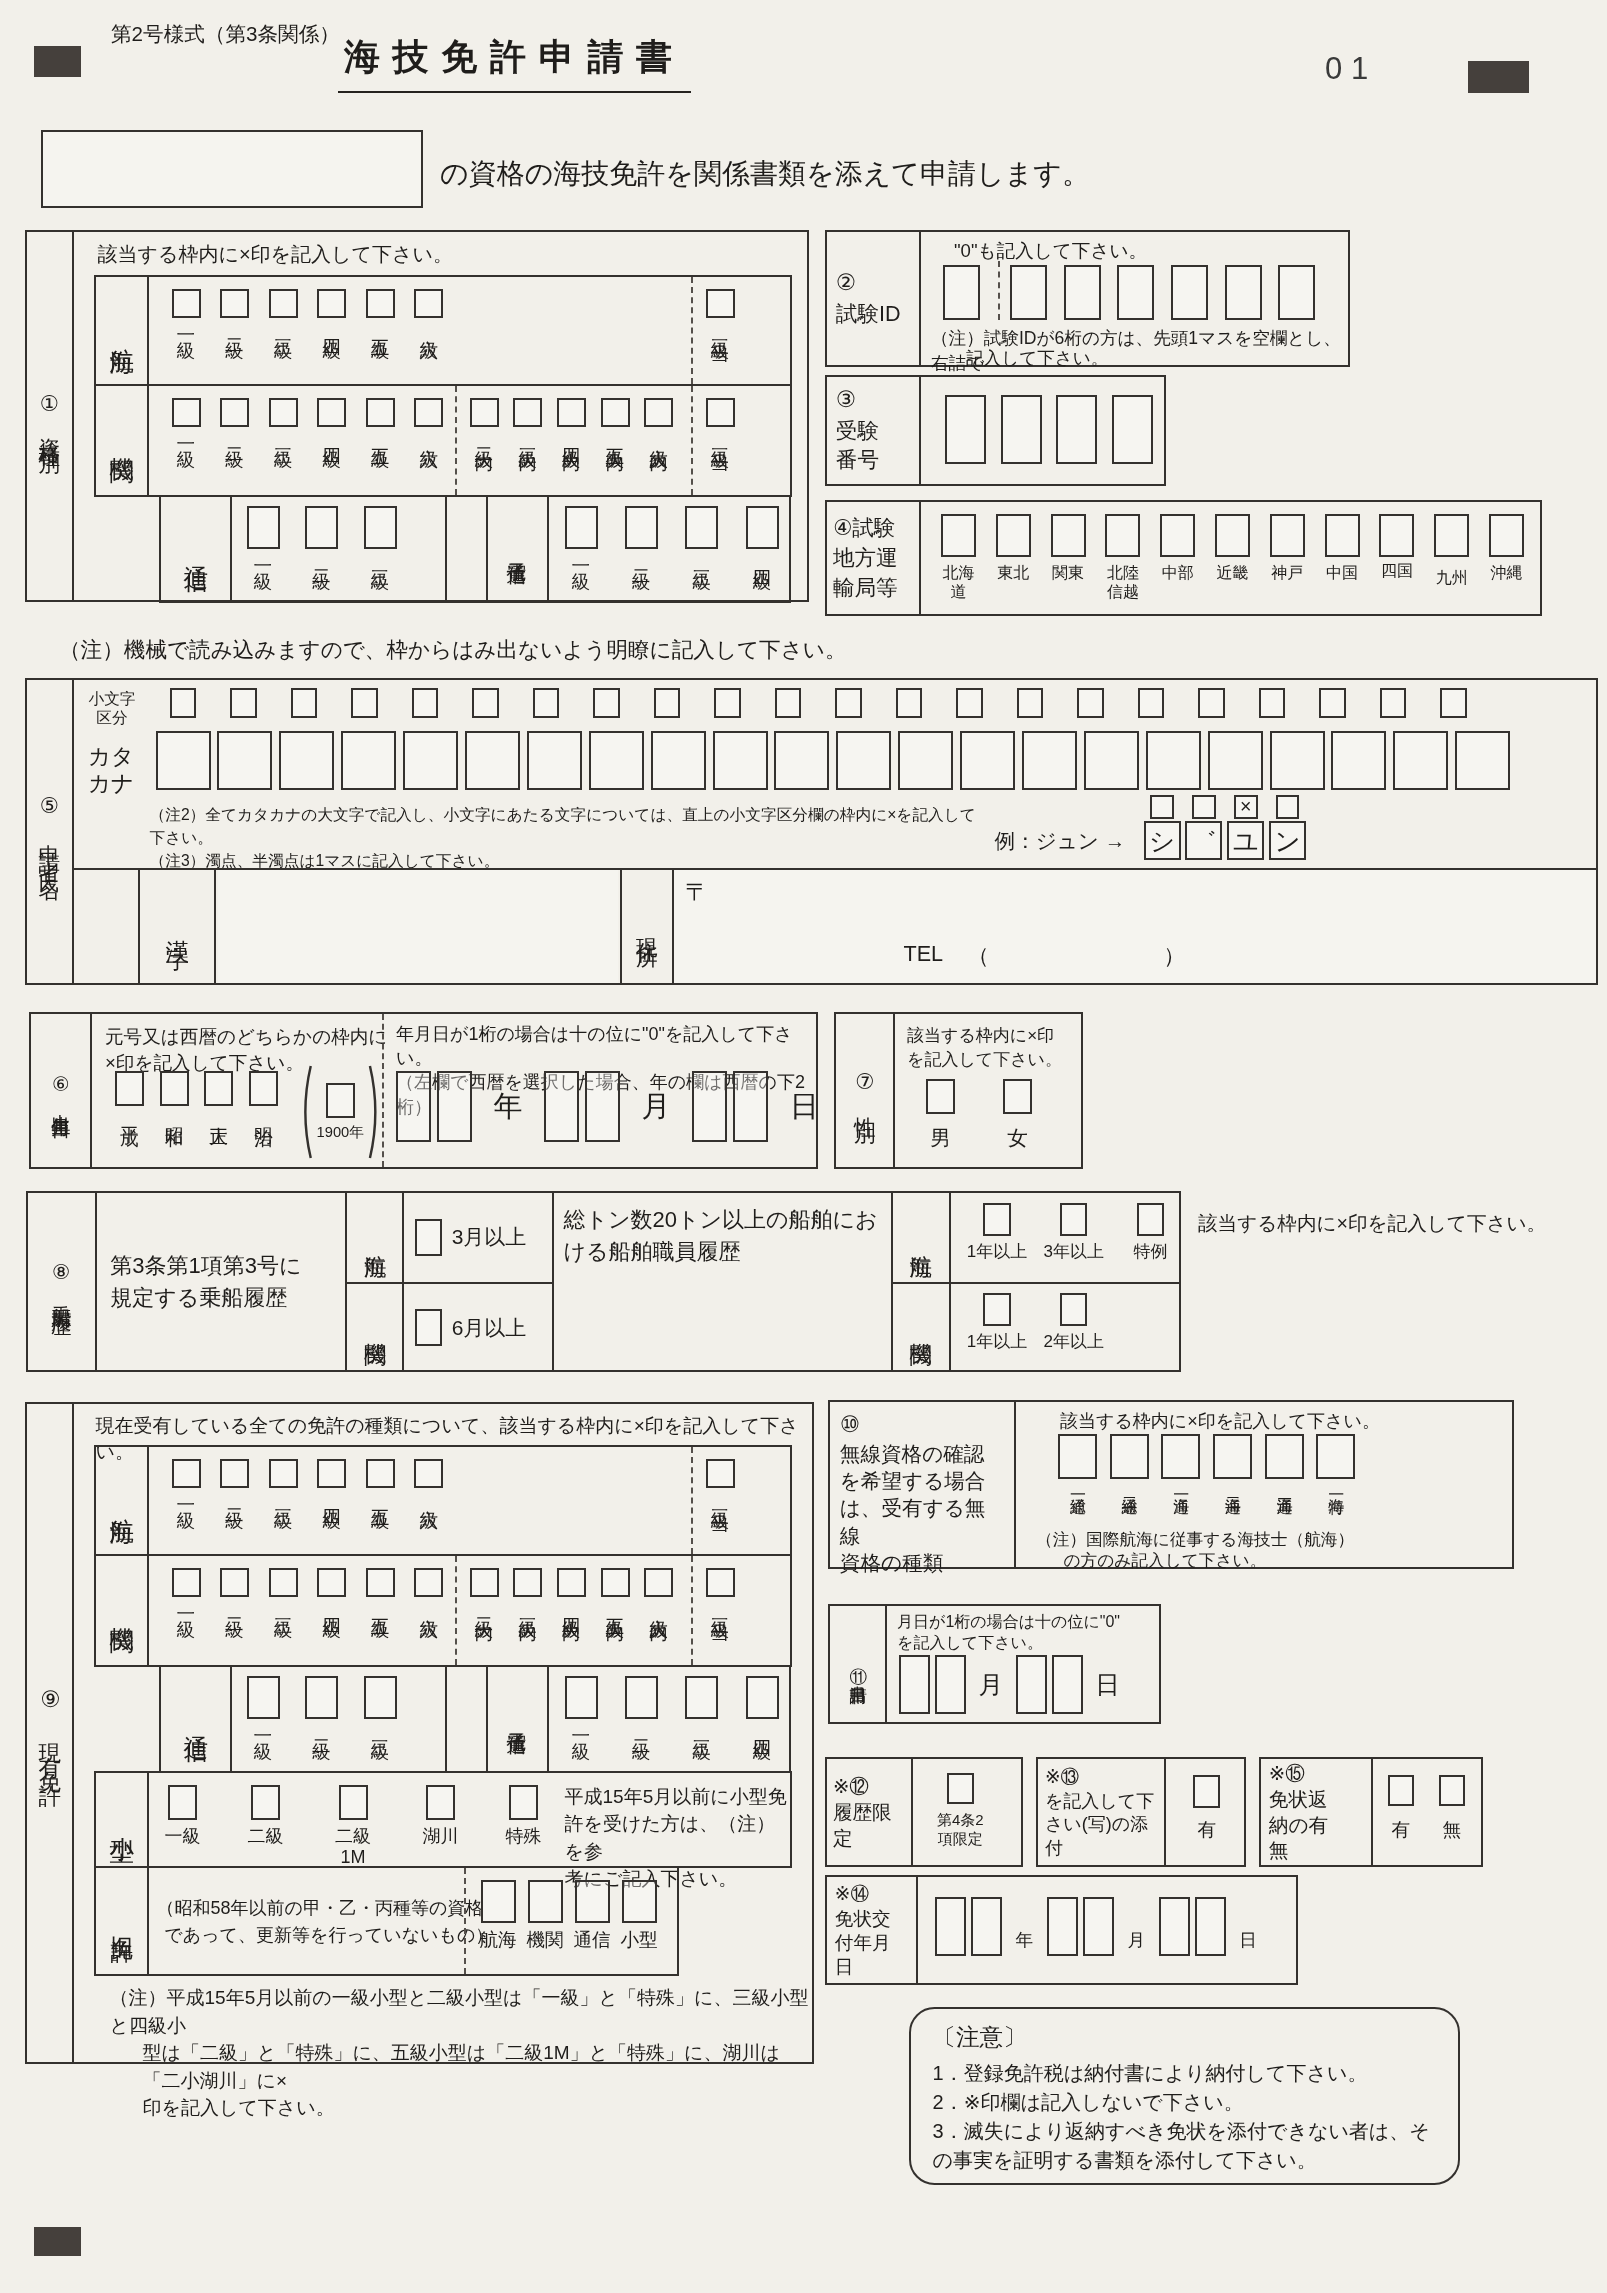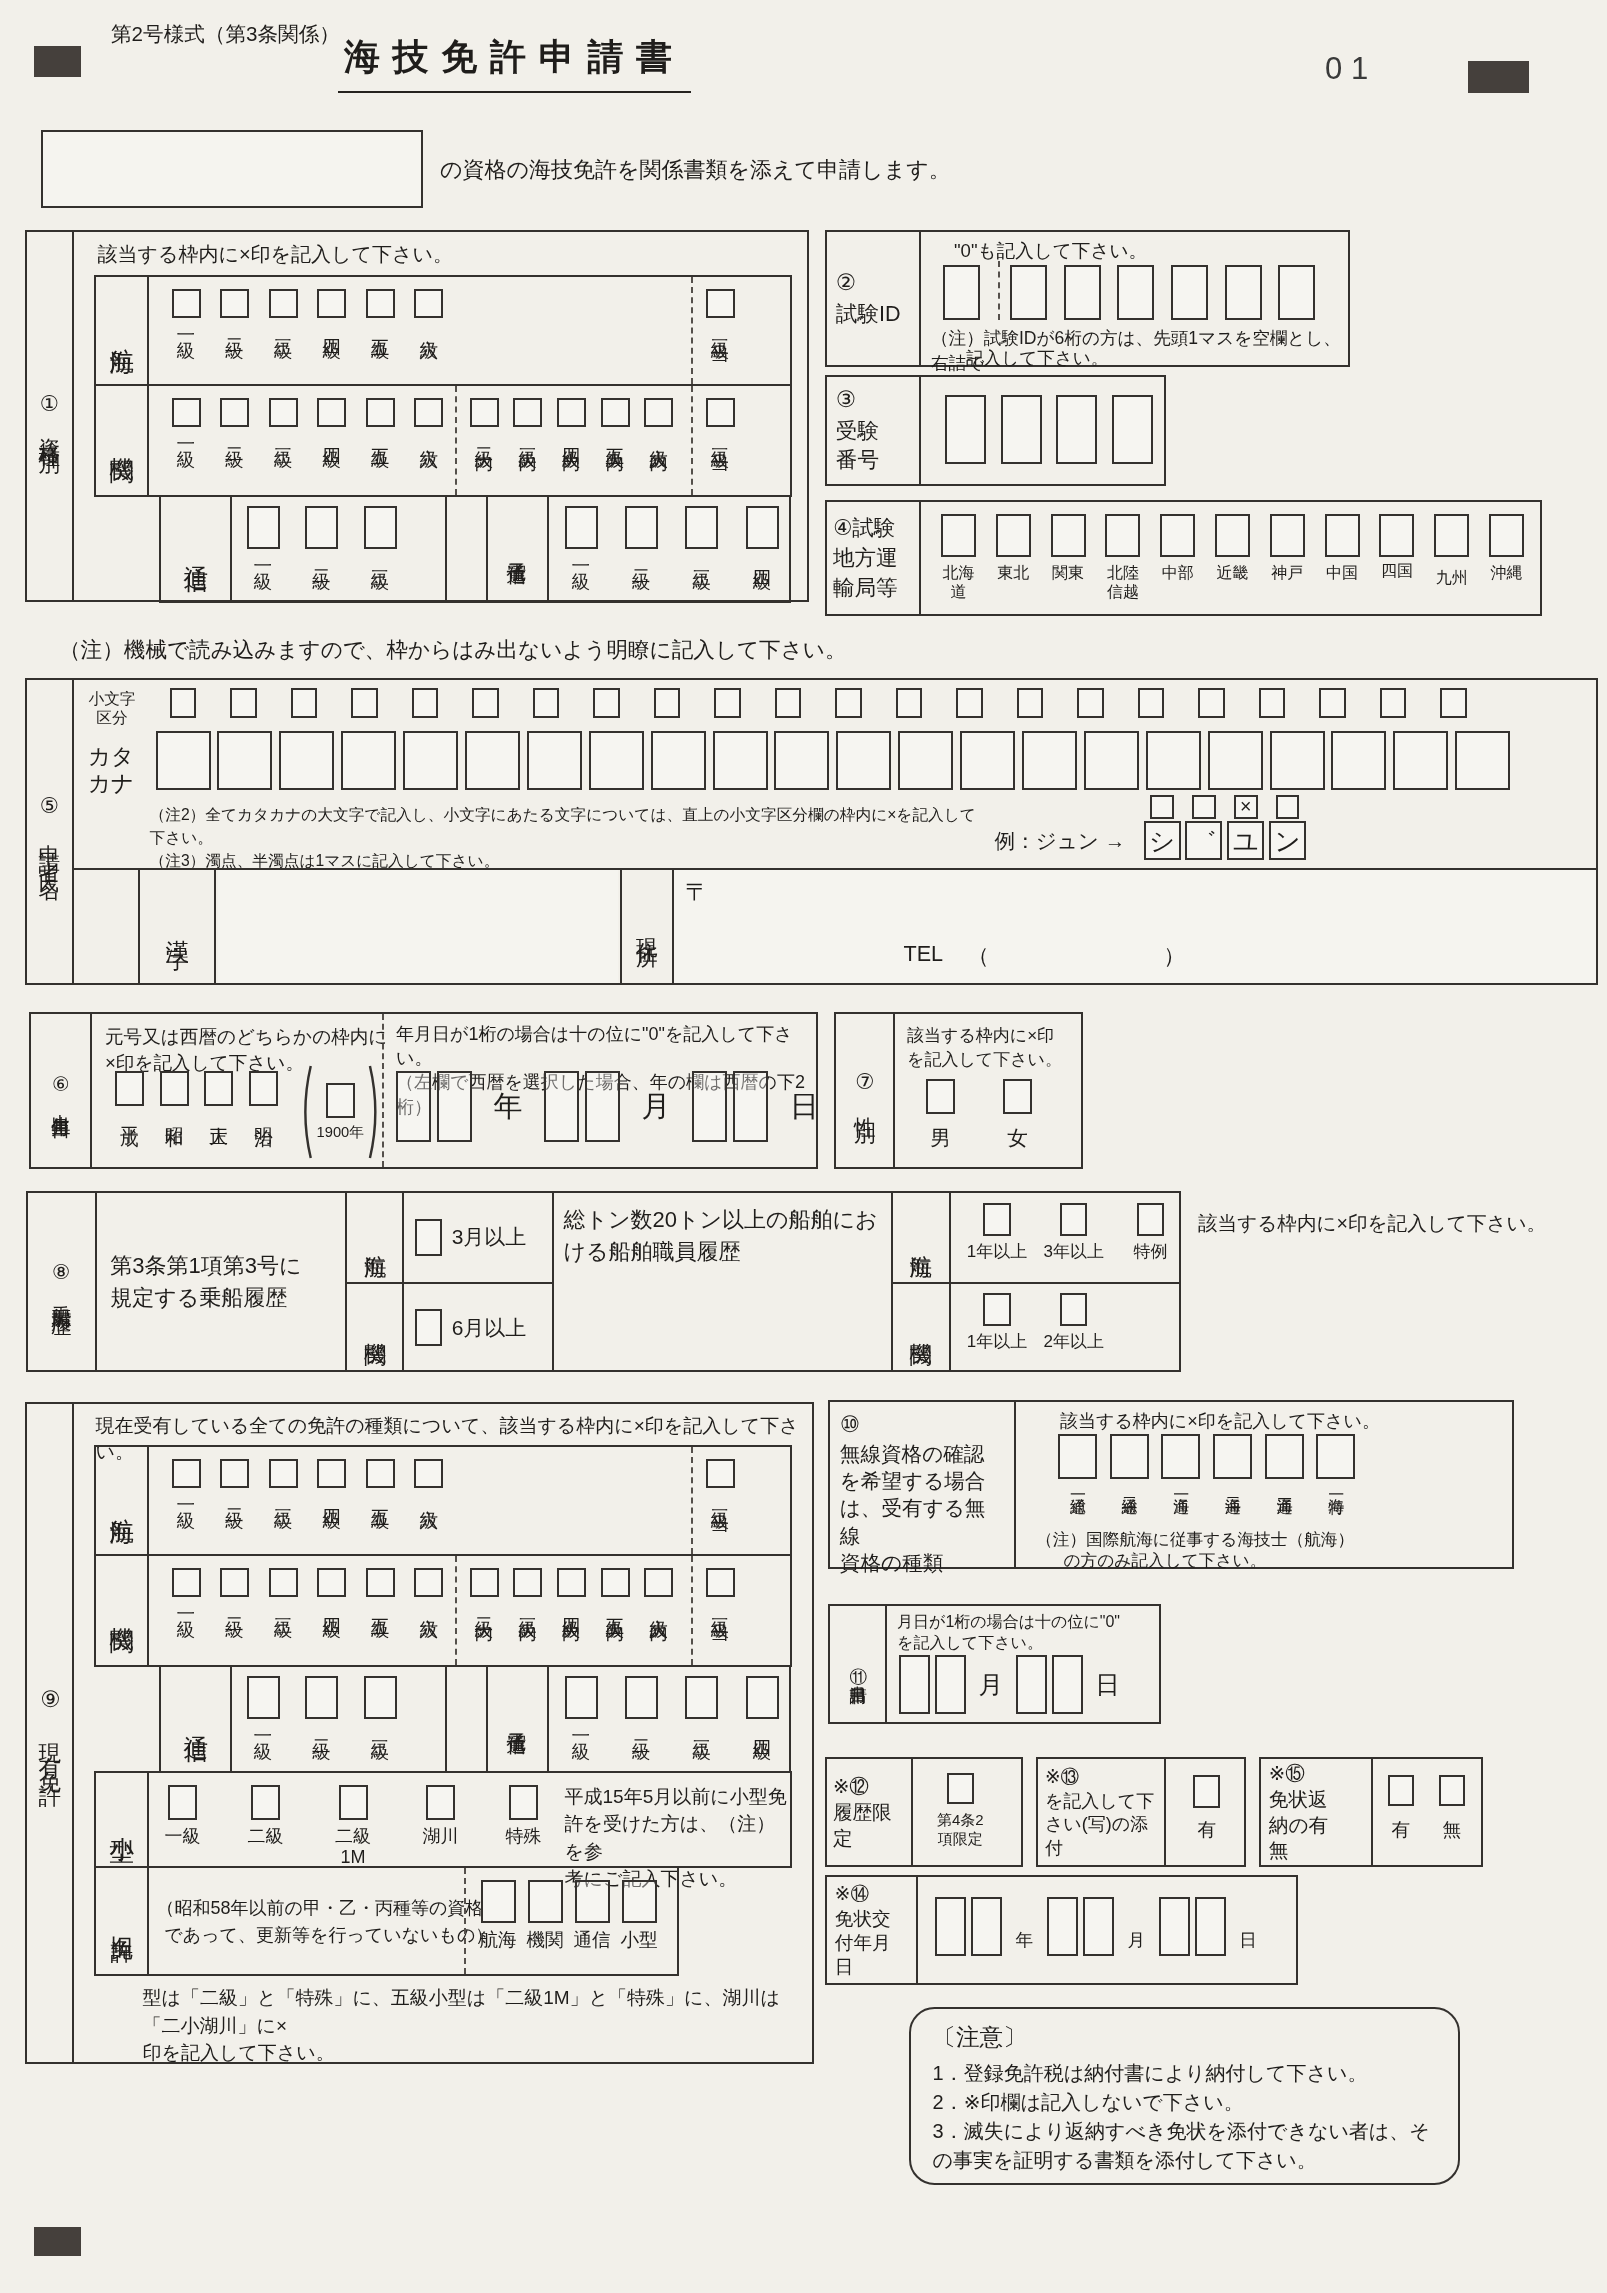--- a/index.html
+++ b/index.html
@@ -53,21 +53,21 @@
 
   <div class="mark" style="left:34px;top:46px;width:47px;height:31px"></div>
   <div class="mark" style="left:1468px;top:61px;width:61px;height:32px"></div>
   <div class="mark" style="left:34px;top:2227px;width:47px;height:29px"></div>
 
   <div class="abs" style="left:111px;top:19.6px;font-size:20.6px">第2号様式（第3条関係）</div>
   <div class="abs title" style="left:338px;top:33px">海技免許申請書</div>
   <div class="abs pageno" style="left:1325px;top:51px">01</div>
 
   <div class="abs writearea" style="left:41px;top:130px;width:382px;height:78px;border:2.5px solid #34312e"></div>
-  <div class="abs" style="left:440px;top:155px;font-size:22px">の資格の海技免許を関係書類を添えて申請します。</div>
+  <div class="abs" style="left:440px;top:155px;font-size:28px">の資格の海技免許を関係書類を添えて申請します。</div>
 
   <div class="sbox" id="sec1" style="left:24.5px;top:230px;width:784px;height:372px">
     <div class="strip" style="width:47px">
       <span class="vtext" style="font-size:21.6px;letter-spacing:4.9px">①資格種別</span>
     </div>
     <div class="abs ins" style="left:71px;top:8.8px">該当する枠内に×印を記入して下さい。</div>
     <div class="inbox" style="left:67px;top:43px;width:698px;height:222px">
       <div class="frow" style="height:109px;border-bottom:2px solid #34312e">
         <div class="rlab">
             <span class="vtext" style="font-size:24.5px;letter-spacing:2.9px">航海</span>
@@ -747,20 +747,21 @@
           <div class="cb" style="width:35px;height:43px"></div>
           <div class="hlab" style="font-size:18.6px">通信</div>
         </div>
           <div class="gitem" style="gap:5.9px">
           <div class="cb" style="width:35px;height:43px"></div>
           <div class="hlab" style="font-size:18.6px">小型</div>
         </div>
         </div>
     </div>
     <div class="abs" style="left:83px;top:580px;font-size:19px;line-height:1.45">
+      <div>（注）平成15年5月以前の一級小型と二級小型は「一級」と「特殊」に、三級小型と四級小</div>
       <div style="padding-left:33px">型は「二級」と「特殊」に、五級小型は「二級1M」と「特殊」に、湖川は「二小湖川」に×</div>
       <div style="padding-left:33px">印を記入して下さい。</div>
     </div>
   </div>
 
   <div class="sbox" id="sec10" style="left:828px;top:1400px;width:686px;height:169px">
     <div class="abs" style="left:0;top:0;bottom:0;width:186px;border-right:2px solid #34312e;padding:7.8px 9.8px;font-size:20.6px;line-height:1.33">
       <div style="font-size:22.5px">⑩</div>
       <div>
 

